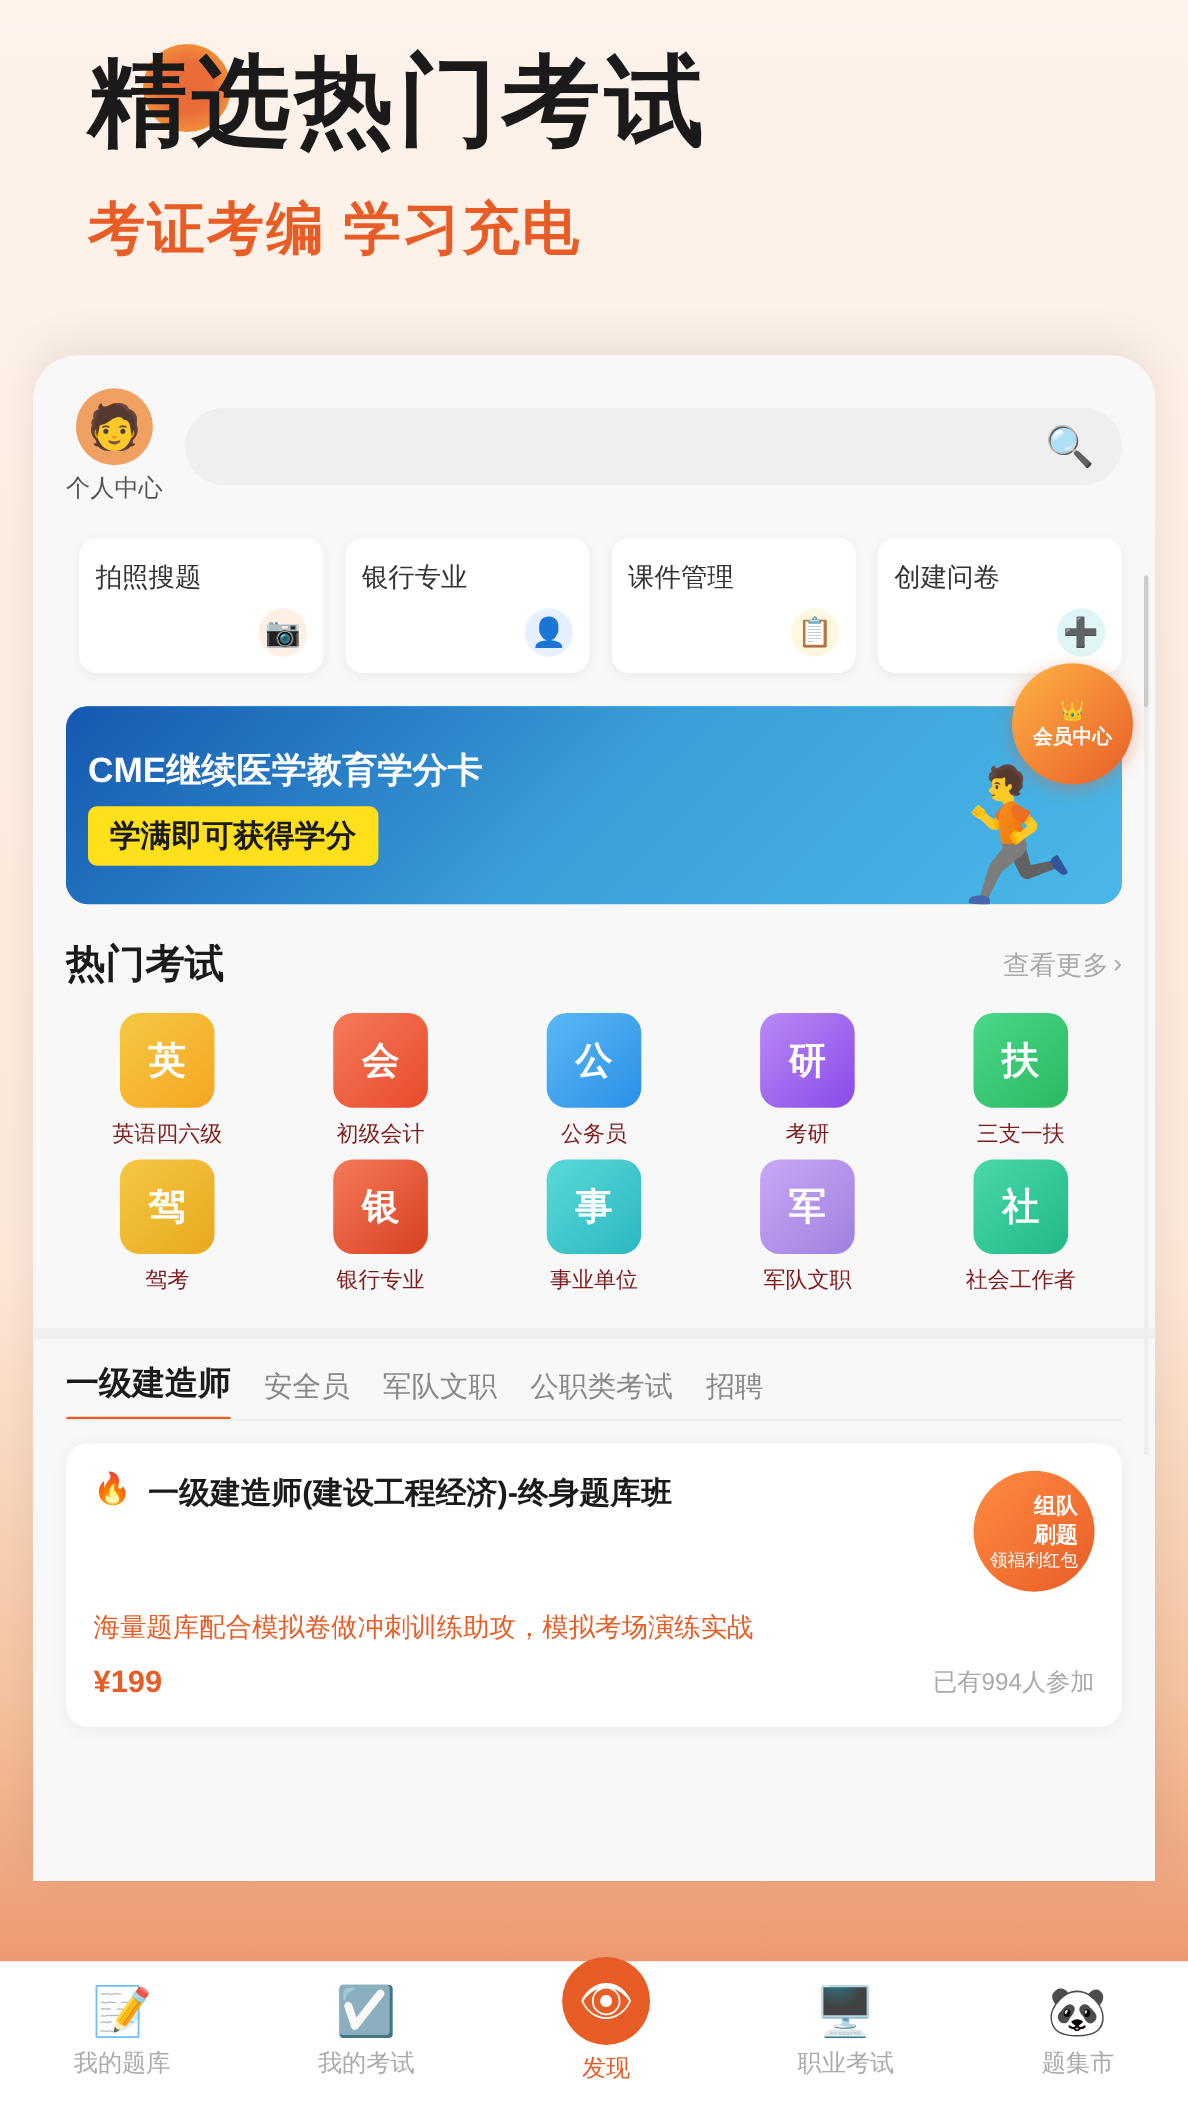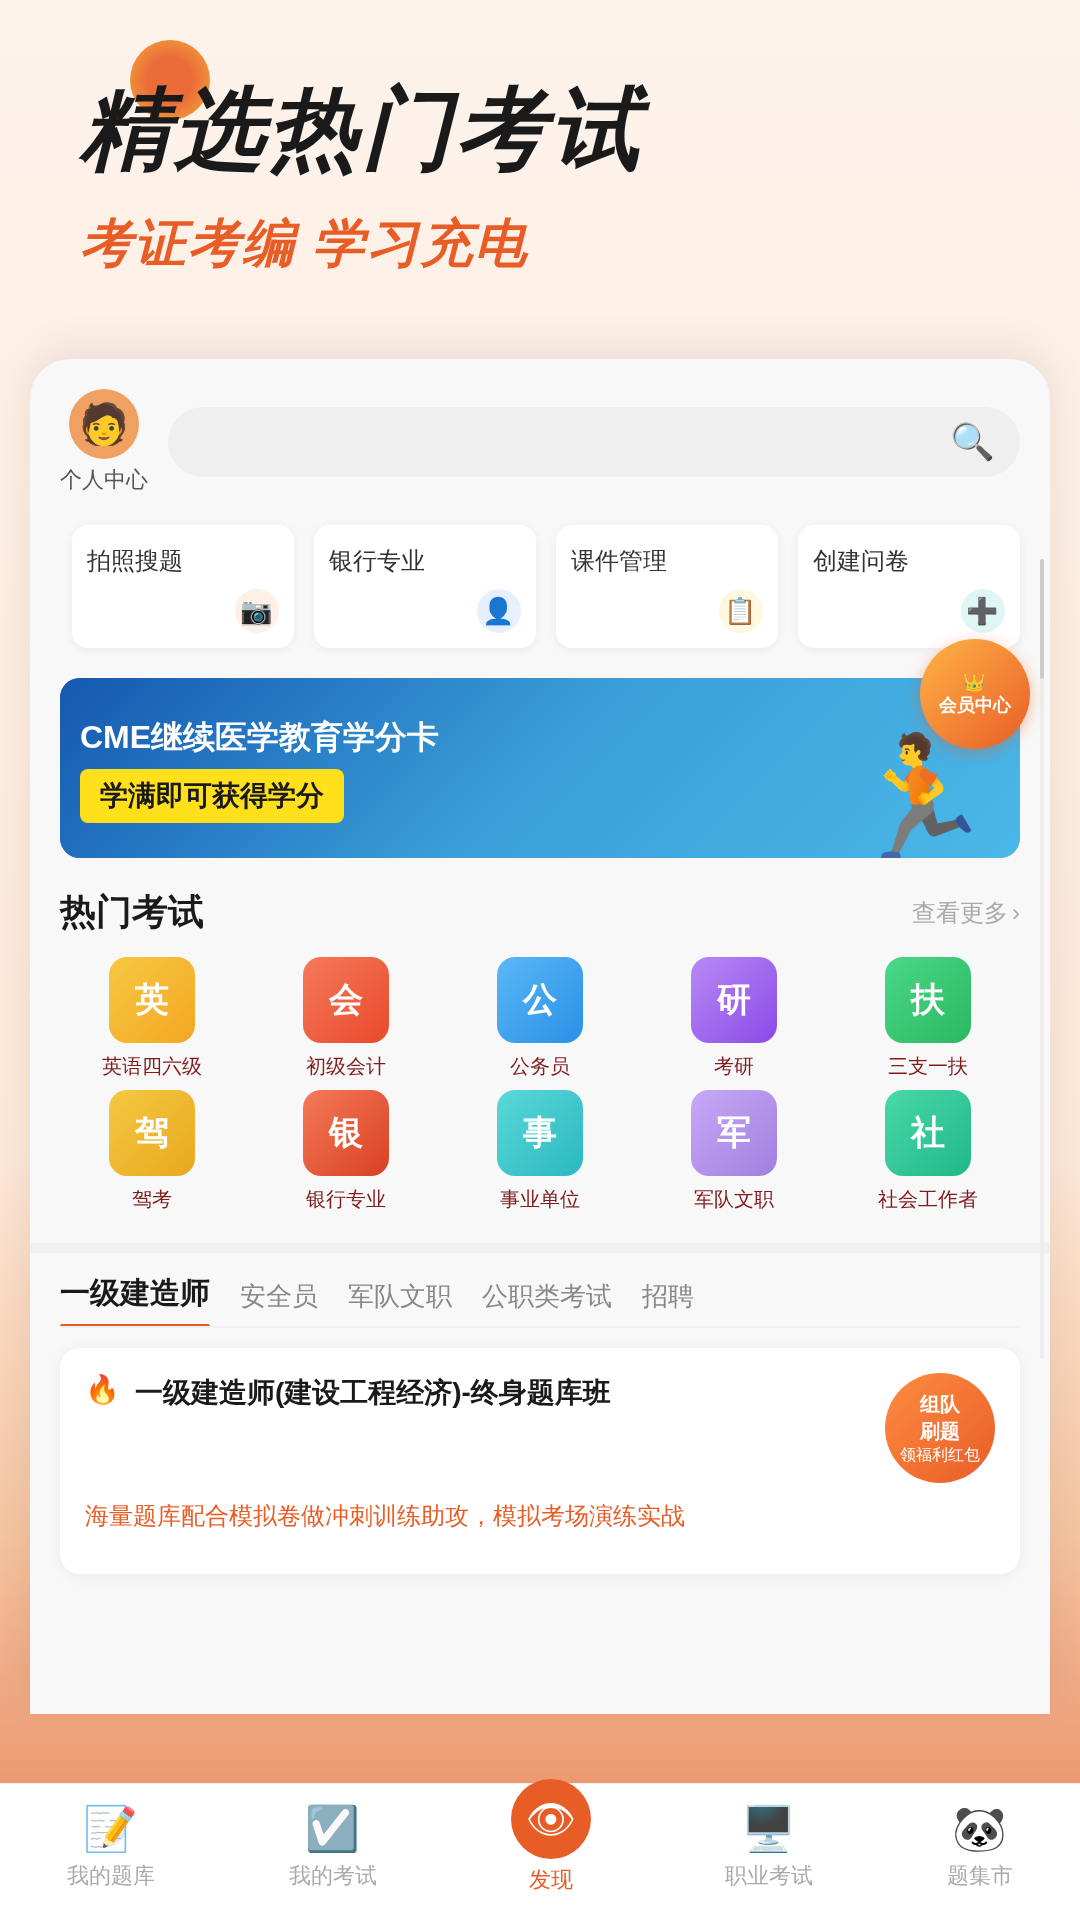--- a/index.html
+++ b/index.html
@@ -8,23 +8,22 @@
       width: 1080px;
       min-height: 1920px;
       background: linear-gradient(180deg, #fdf3ec 0%, #fde8d8 60%, #f5c4a0 80%, #e8825a 100%);
       font-family: 'PingFang SC', 'Microsoft YaHei', sans-serif;
       position: relative;
       overflow-x: hidden;
     }
 
     
     .hero {
-      padding: 80px 60px 40px 80px;
-      position: relative;
-      font-style: italic;
+      padding: 44px 60px 40px 80px;
+      position: relative;
     }
     .hero-decoration {
       position: absolute;
       top: 40px;
       left: 130px;
       width: 80px;
       height: 80px;
       background: radial-gradient(circle, #e85d26 40%, #f5a623 100%);
       border-radius: 50%;
       opacity: 0.9;
@@ -616,28 +615,32 @@
       <div class="tab-item">
         <span>招聘</span>
       </div>
     </div>
 
     <div class="course-card">
       <div class="course-header">
         <span class="fire-icon">🔥</span>
         <span class="course-title">一级建造师(建设工程经济)-终身题库班</span>
         <div class="course-badge">
-          <div style="text-align:center; padding: 8px;">
+          <div style="text-align:right; padding: 8px;">
             <div style="font-size:20px; color:white; font-weight:800;">组队</div>
             <div style="font-size:20px; color:white; font-weight:800;">刷题</div>
             <div style="font-size:16px; color:white;">领福利红包</div>
           </div>
         </div>
       </div>
       <div class="course-desc">海量题库配合模拟卷做冲刺训练助攻，模拟考场演练实战</div>
+      <div class="course-footer">
+        <span class="course-price">¥199</span>
+        <span class="course-students">已有994人参加</span>
+      </div>
     </div>
   </div>
 
   <div style="height: 120px;"></div>
 </div>
 
 <div class="bottom-nav">
   <div class="nav-item">
     <span class="nav-icon">📝</span>
     <span class="nav-label">我的题库</span>

